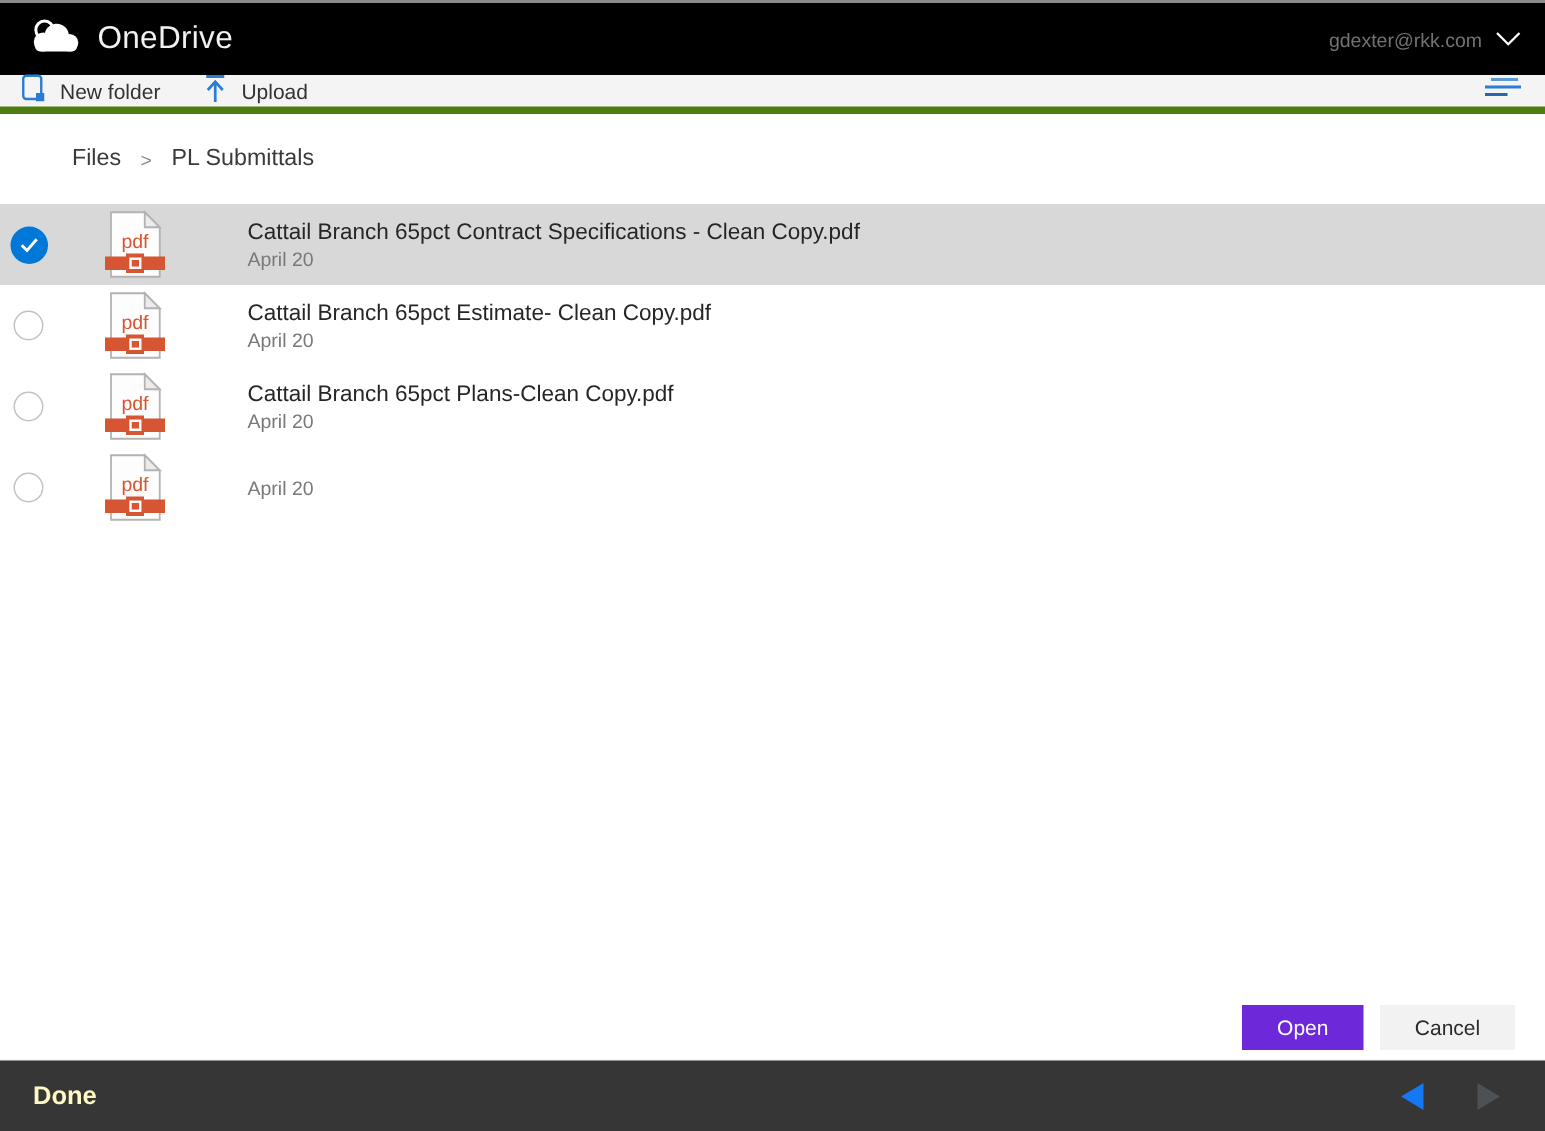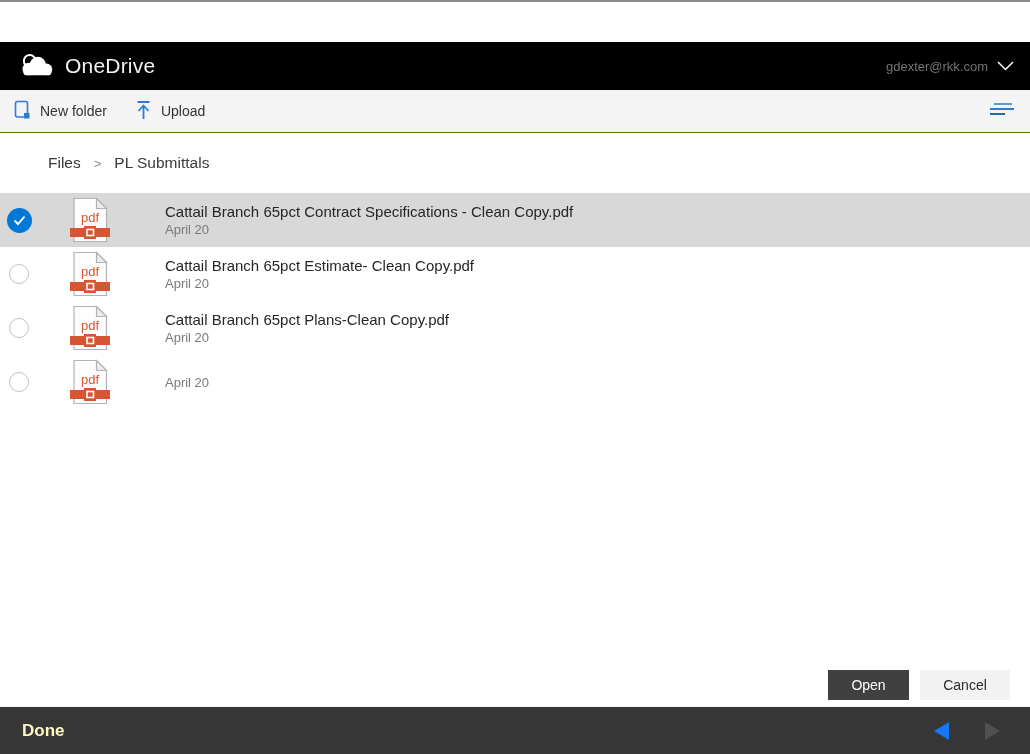--- a/index.html
+++ b/index.html
@@ -4,28 +4,28 @@
 <style>
   * { margin:0; padding:0; box-sizing:border-box; }
   body { font-family:"Liberation Sans", sans-serif; background:#fff; }
   .screen { position:relative; width:1030px; height:754px; background:#fff; overflow:hidden; }
 
   
   .top-edge { height:2px; background:#8a8a8a; }
 
   
   .app-header { height:48px; background:#000; display:flex; align-items:center;
-                justify-content:space-between; padding:0 16px;margin-top:40px; }
+                justify-content:space-between; padding:0 16px; }
   .logo { display:flex; align-items:center; gap:9px; }
   .logo-text { color:#f1f1f1; font-size:21px; letter-spacing:.2px; }
   .account { display:flex; align-items:center; gap:9px; color:#737373; font-size:13px; cursor:pointer; }
 
   
-  .toolbar { height:43px; background:#f4f4f4; display:flex; align-items:center;
-             padding:0 14px; gap:28px; border-bottom:1px solid #4d7c0f; }
+  .toolbar { height:26px; background:#f4f4f4; display:flex; align-items:center;
+             padding:0 14px; gap:28px; border-bottom:5px solid #4d7c0f; }
   .toolbar-btn { display:flex; align-items:center; gap:9px; font-size:14px; color:#333; cursor:pointer; }
   .toolbar-spacer { flex:1; }
   .sort-btn { padding:4px 2px; cursor:pointer; }
 
   
   .breadcrumb { height:60px; display:flex; align-items:center; gap:13px; padding-left:48px;
                 font-size:15.5px; color:#3a3a3a; }
   .breadcrumb .crumb { cursor:pointer; }
   .breadcrumb .sep { color:#8d8d8d; font-size:13px; }
 
@@ -39,21 +39,21 @@
   .file-row:not(.selected) .radio-check { display:none; }
   .icon-cell { margin-left:13px; flex:0 0 40px; height:46px; }
   .file-texts { margin-left:31px; display:flex; flex-direction:column; justify-content:center; gap:2px; }
   .file-name { font-size:15px; color:#262626; }
   .file-date { font-size:13px; color:#797979; }
 
   
   .dialog-actions { position:absolute; right:20px; bottom:54px; display:flex; gap:11px; }
   .btn { height:30px; font-size:14px; font-family:"Liberation Sans", sans-serif;
          border:none; cursor:pointer; display:flex; align-items:center; justify-content:center; }
-  .btn-open { min-width:81px; background:#404040; color:#fff; }
+  .btn-open { min-width:81px; background:#6d28d9; color:#fff; }
   .btn-cancel { min-width:90px; background:#f2f2f2; color:#2b2b2b; }
 
   
   .bottom-bar { position:absolute; left:0; bottom:0; width:100%; height:48px; background:#363636;
                 border-top:1px solid #f5f5f5; display:flex; align-items:center;
                 justify-content:space-between; padding:0 22px; }
   .done-link { color:#fef9c3; font-size:17px; font-weight:bold; cursor:pointer; }
   .nav-arrows { display:flex; gap:36px; align-items:center; margin-right:8px; }
   .tri-back { width:0; height:0; border-top:9px solid transparent; border-bottom:9px solid transparent;
               border-right:15px solid #1577f2; cursor:pointer; }

